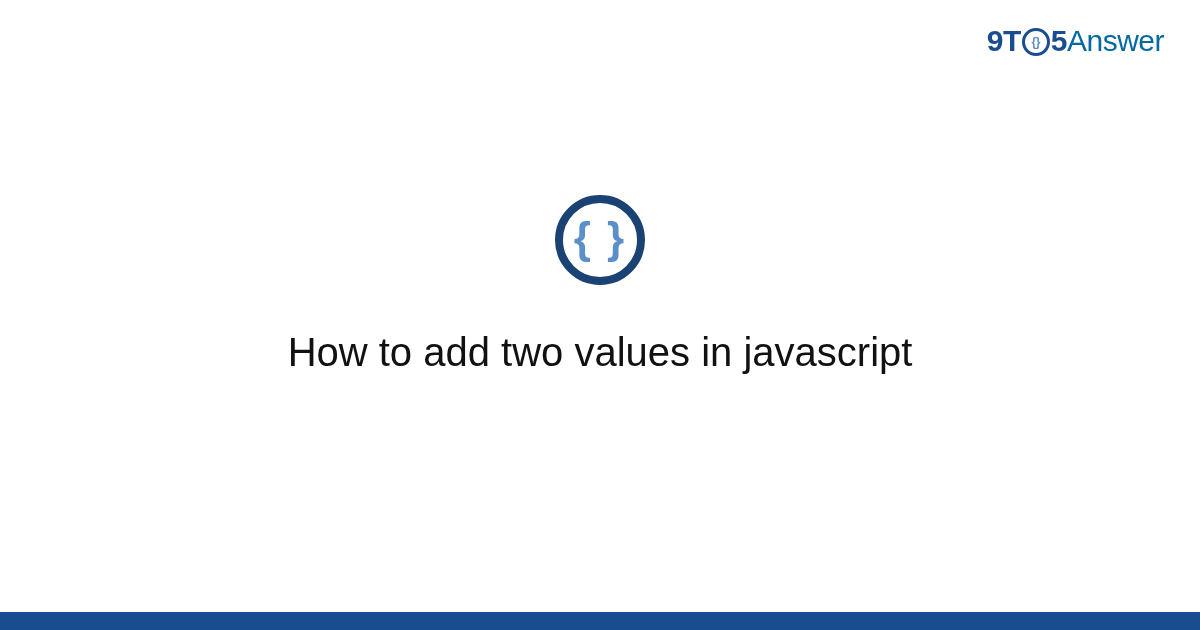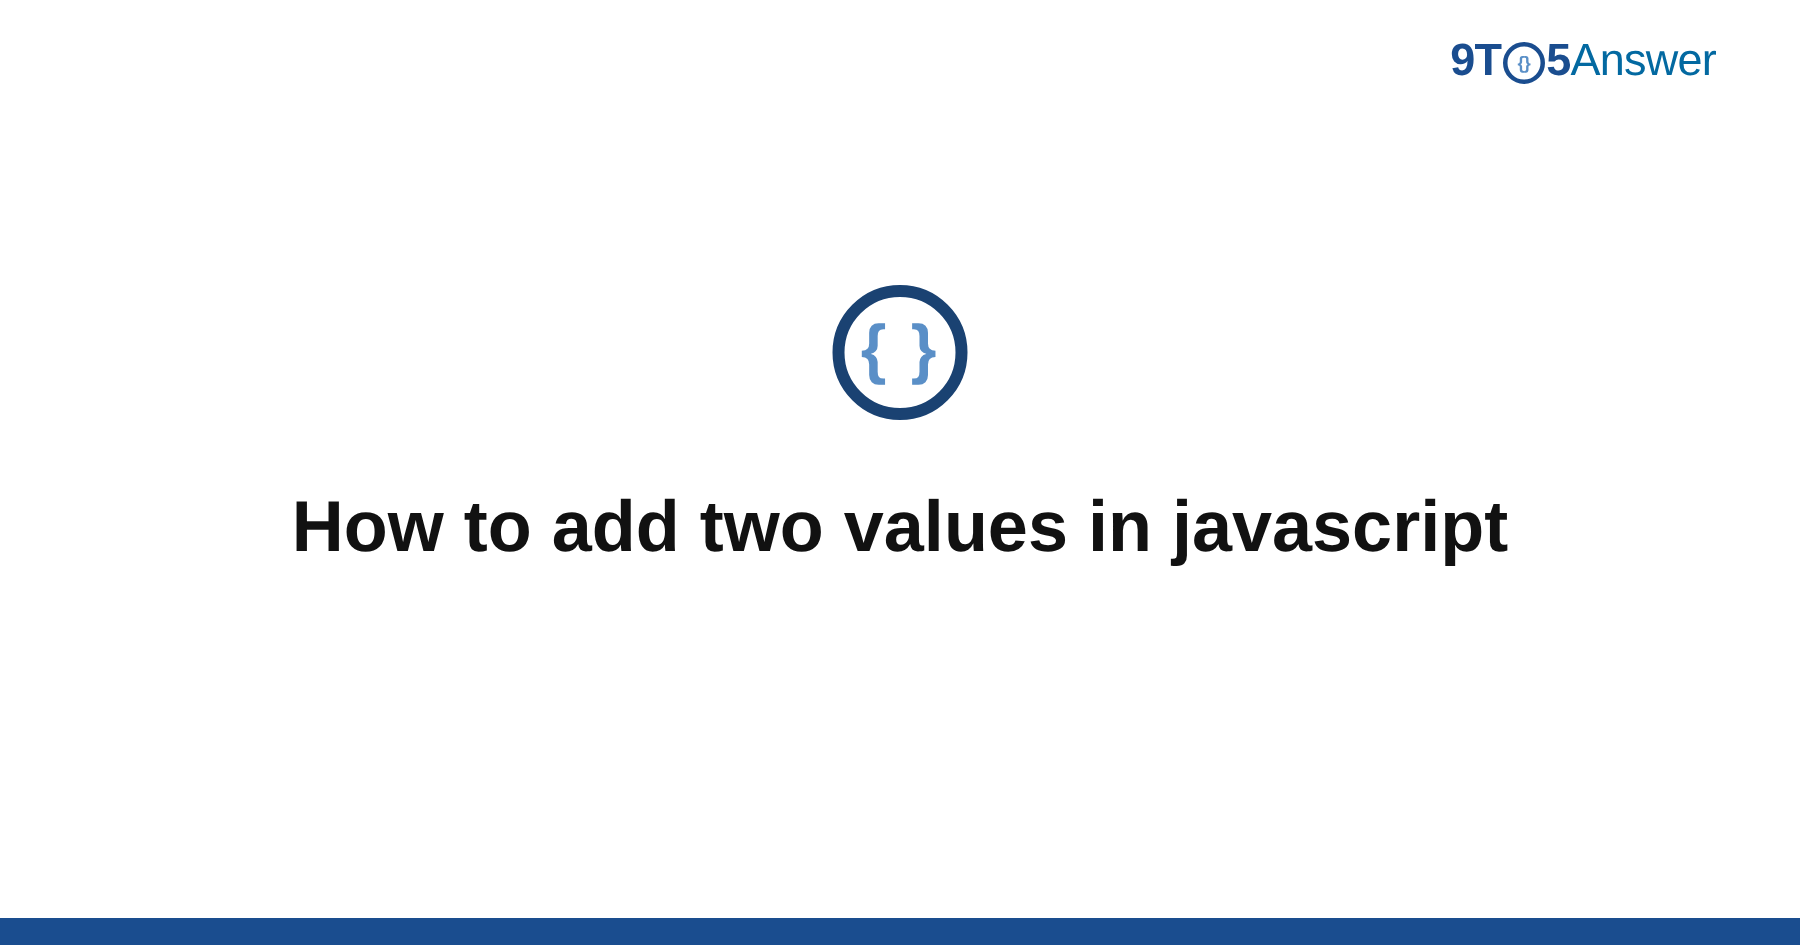--- a/index.html
+++ b/index.html
@@ -13,21 +13,21 @@
       height: 630px;
       background: #ffffff;
       font-family: -apple-system, BlinkMacSystemFont, "Segoe UI", Helvetica, Arial, sans-serif;
       position: relative;
       overflow: hidden;
     }
     
     .logo-wrapper {
       position: absolute;
       top: 24px;
-      right: 56px;
+      right: 36px;
       display: flex;
       align-items: center;
       font-size: 30px;
       font-weight: 600;
       color: #1a4d8f;
       letter-spacing: -0.5px;
       text-align: center;
     }
     
     .logo-9t {
@@ -94,22 +94,22 @@
       font-weight: 800;
       color: #5a8fc7;
       font-family: "Segoe UI", Arial, sans-serif;
       letter-spacing: 2px;
       line-height: 1;
       position: relative;
       top: -2px;
     }
     
     .title {
-      font-size: 48px;
-      font-weight: 700;
+      font-size: 40px;
+      font-weight: 400;
       color: #111111;
       text-align: center;
       line-height: 1.25;
       max-width: 900px;
     }
     
     .footer-bar {
       position: absolute;
       bottom: 0;
       left: 0;

